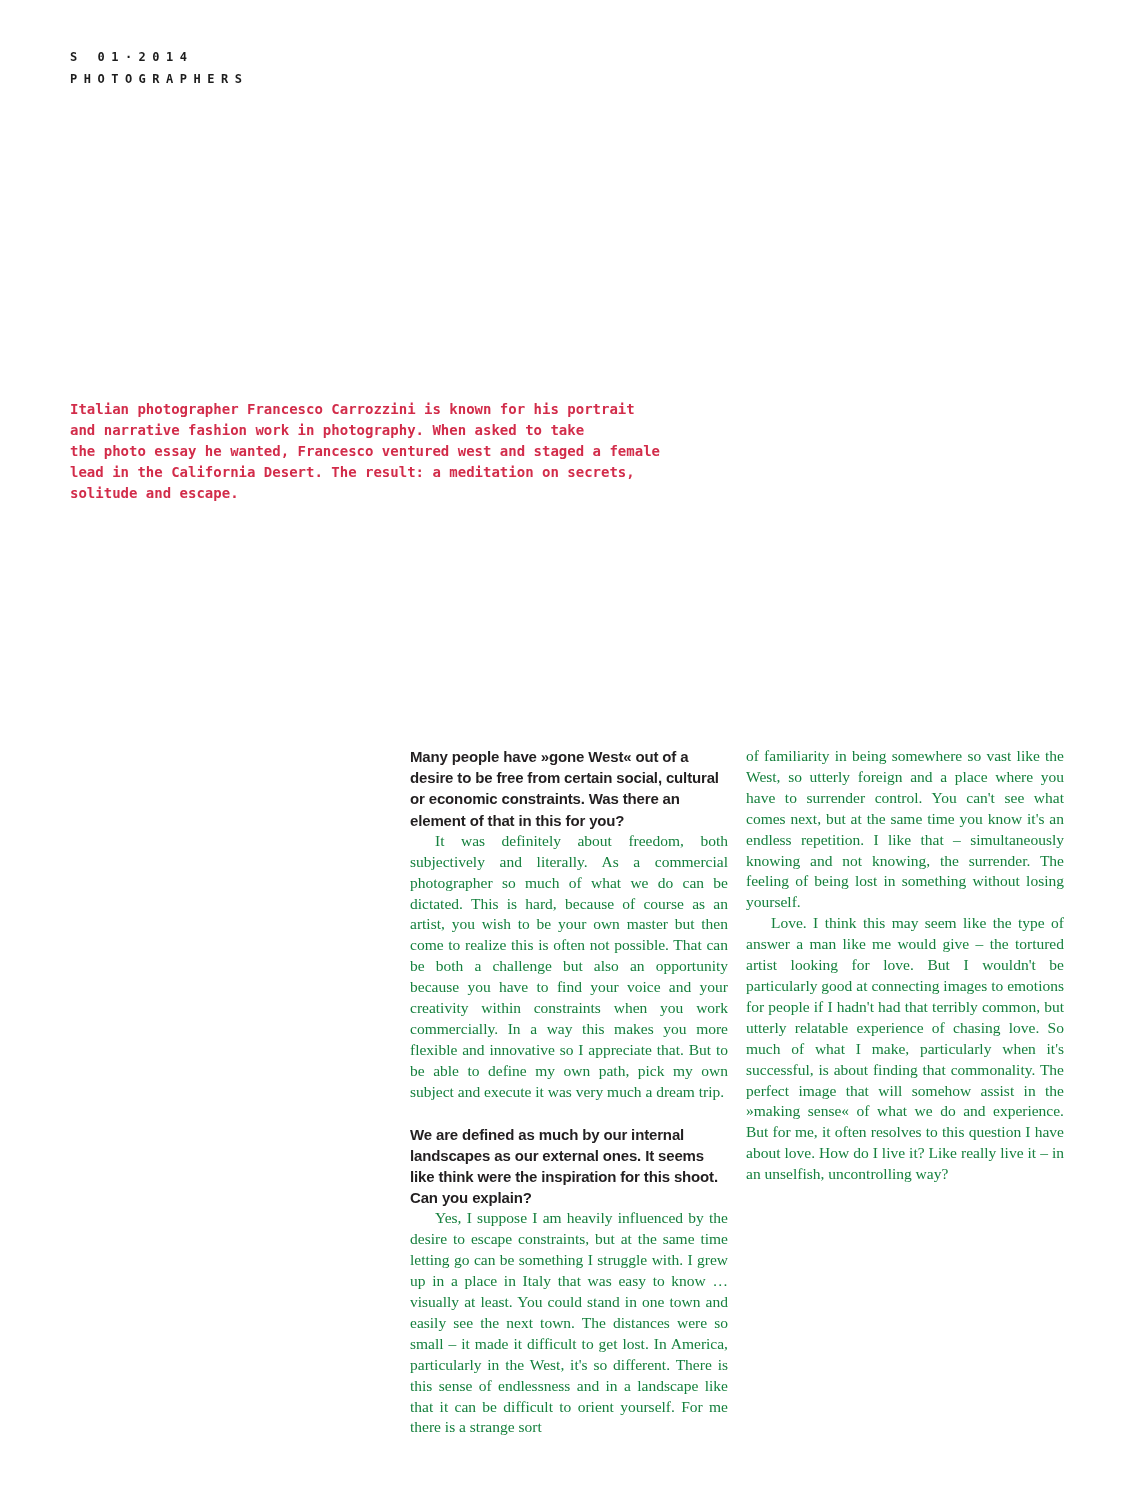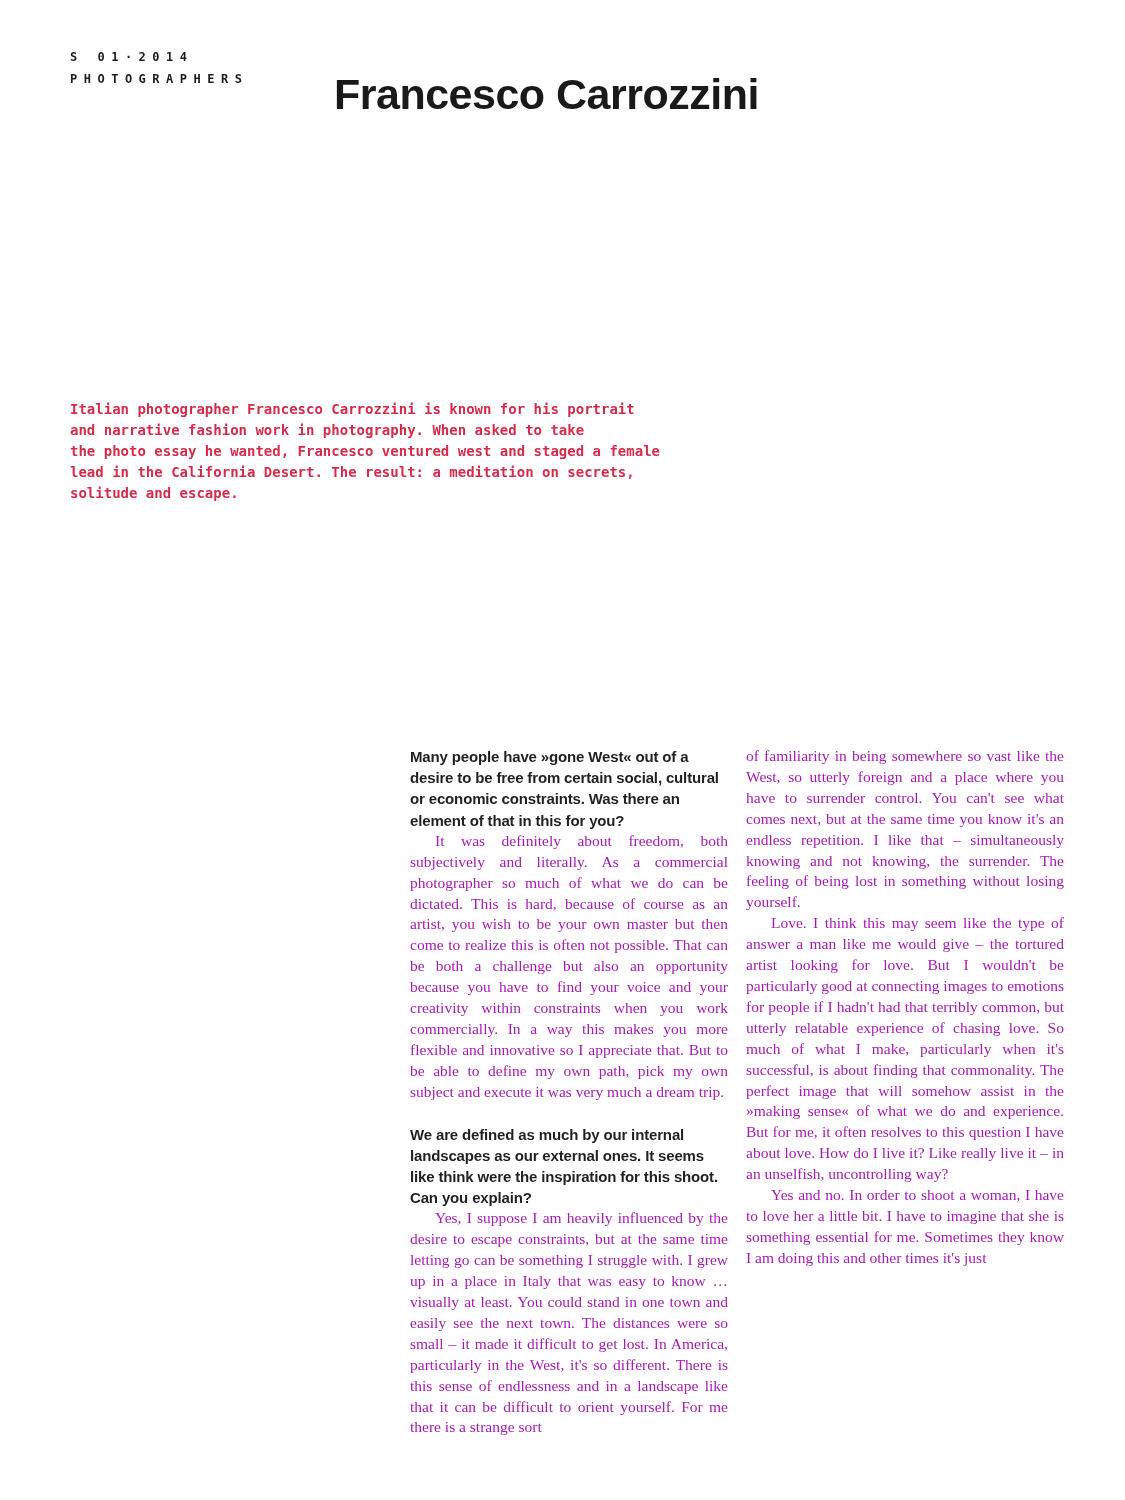--- a/index.html
+++ b/index.html
@@ -78,53 +78,51 @@
     line-height: 21.2px;
     letter-spacing: -0.15px;
     color: #221f20;
     text-align: left;
   }
   .a {
     font-family: "Liberation Serif", serif;
     font-size: 15.5px;
     line-height: 20.9px;
     text-align: justify;
-    color: #a21caf;
+    color: #15803d;
   }
   .indent { text-indent: 25px; }
   .gap { margin-top: 21px !important; }
 </style>
 </head>
 <body>
 
 <div class="page">
 
   <div class="masthead">
     <div class="mast-line">S 01·2014</div>
     <div class="mast-line">PHOTOGRAPHERS</div>
   </div>
 
-  <h1 class="page-title">Francesco Carrozzini</h1>
 
   <div class="intro">Italian photographer Francesco Carrozzini is known for his portrait
 and narrative fashion work in photography. When asked to take
 the photo essay he wanted, Francesco ventured west and staged a female
 lead in the California Desert. The result: a meditation on secrets,
 solitude and escape.</div>
 
   <div class="columns">
 
     <div class="col">
       <p class="q">Many people have »gone West« out of a desire to be free from certain social, cultural or economic constraints. Was there an element of that in this for you?</p>
       <p class="a indent">It was definitely about freedom, both subjectively and literally. As a commercial photographer so much of what we do can be dictated. This is hard, because of course as an artist, you wish to be your own master but then come to realize this is often not possible. That can be both a challenge but also an opportunity because you have to find your voice and your creativity within constraints when you work commercially. In a way this makes you more flexible and innovative so I appreciate that. But to be able to define my own path, pick my own subject and execute it was very much a dream trip.</p>
       <p class="q gap">We are defined as much by our internal landscapes as our external ones. It seems like think were the inspiration for this shoot. Can you explain?</p>
       <p class="a indent">Yes, I suppose I am heavily influenced by the desire to escape constraints, but at the same time letting go can be something I struggle with. I grew up in a place in Italy that was easy to know … visually at least. You could stand in one town and easily see the next town. The distances were so small – it made it difficult to get lost. In America, particularly in the West, it's so different. There is this sense of endlessness and in a landscape like that it can be difficult to orient yourself. For me there is a strange sort</p>
     </div>
 
     <div class="col">
       <p class="a">of familiarity in being somewhere so vast like the West, so utterly foreign and a place where you have to surrender control. You can't see what comes next, but at the same time you know it's an endless repetition. I like that – simultaneously knowing and not knowing, the surrender. The feeling of being lost in something without losing yourself.</p>
       <p class="a indent">Love. I think this may seem like the type of answer a man like me would give – the tortured artist looking for love. But I wouldn't be particularly good at connecting images to emotions for people if I hadn't had that terribly common, but utterly relatable experience of chasing love. So much of what I make, particularly when it's successful, is about finding that commonality. The perfect image that will somehow assist in the »making sense« of what we do and experience. But for me, it often resolves to this question I have about love. How do I live it? Like really live it – in an unselfish, uncontrolling way?</p>
-      <p class="a indent">Yes and no. In order to shoot a woman, I have to love her a little bit. I have to imagine that she is something essential for me. Sometimes they know I am doing this and other times it's just</p>
     </div>
 
   </div>
 
 </div>
 
 </body></html>

